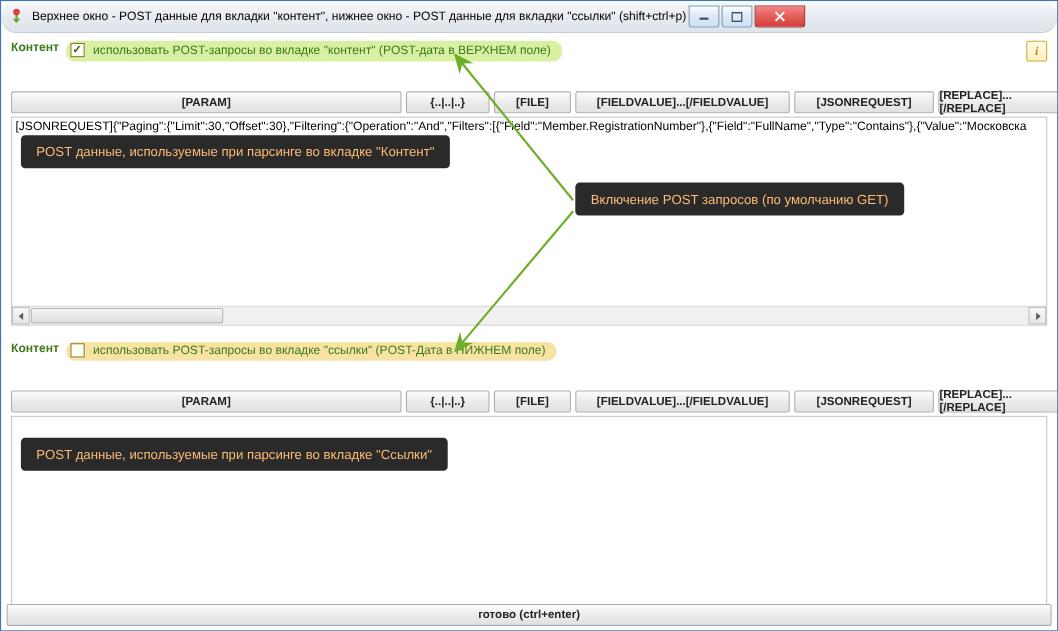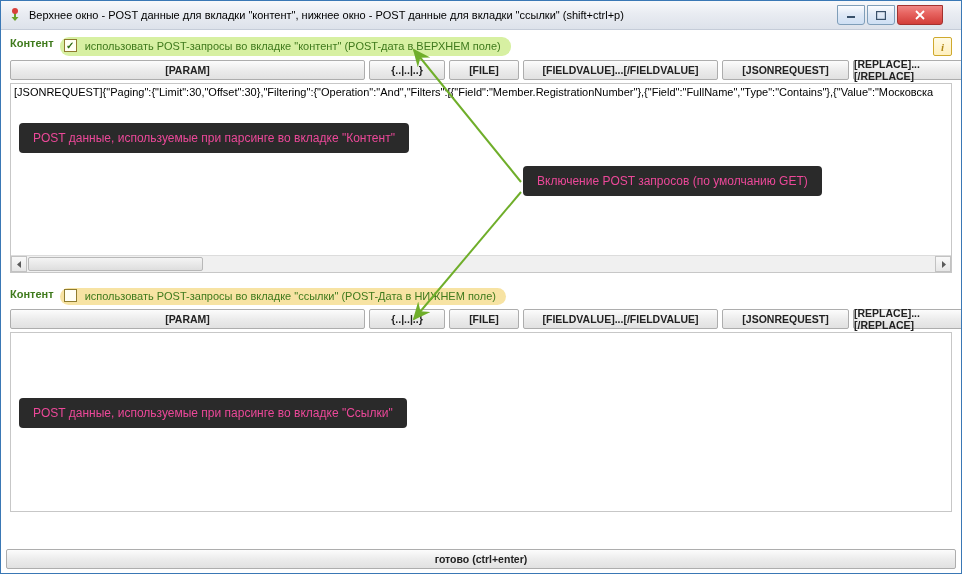--- a/index.html
+++ b/index.html
@@ -1,58 +1,58 @@
 <!DOCTYPE html>
 <html><head>
 <meta charset="utf-8">
 <style>
   html,body{margin:0;padding:0;font-family:"Segoe UI",Tahoma,Arial,sans-serif;font-size:11px;color:#222;background:#fff;}
   .window{width:962px;height:574px;border:1px solid #3a78b5;box-sizing:border-box;background:#fff;overflow:hidden;position:relative;}
   
-  .titlebar{height:28px;background:linear-gradient(#f8f9fb,#e9ecf2 45%,#dde2ea);border-bottom:1px solid #c5ccd8;display:flex;align-items:center;justify-content:space-between;padding:0 16px 0 6px;}
+  .titlebar{height:28px;background:linear-gradient(#f8f9fb,#e9ecf2 45%,#dde2ea);border-bottom:1px solid #c5ccd8;display:flex;align-items:center;justify-content:flex-start;padding:0 16px 0 6px;border-radius:14px;}
   .title-left{display:flex;align-items:center;gap:6px;min-width:0;}
   .app-icon{width:16px;height:16px;flex-shrink:0;}
   .title-text{white-space:nowrap;overflow:hidden;text-overflow:ellipsis;color:#000;}
   .win-btns{display:flex;height:20px;margin-right:2px;}
   .win-btn{width:28px;height:20px;border:1px solid #7f9eb9;border-radius:0 0 3px 3px;margin-left:2px;background:linear-gradient(#fbfdff,#e0e9f6 45%,#cfe0f4);display:flex;align-items:center;justify-content:center;cursor:default;box-sizing:border-box;}
   .win-btn.close{width:46px;background:linear-gradient(#f08785,#e76460 40%,#d23d39);border-color:#a3312e;}
   .win-btn svg{display:block;}
   
   .body{position:relative;padding:4px 5px 5px 5px;box-sizing:border-box;height:calc(100% - 28px);}
   
   .panel-header{display:flex;gap:6px;padding:3px 4px 4px 4px;}
   .panel-title{font-weight:bold;color:#3f7a1c;}
   .highlight-group{display:inline-flex;align-items:center;gap:8px;padding:1px 10px 3px 4px;border-radius:9px;}
   .hl-green{background:#d7f0a2;}
   .hl-orange{background:#f7e3a3;}
   .cb{width:13px;height:13px;border:1px solid #8f7c2f;background:#fffff5;box-sizing:border-box;display:inline-flex;align-items:center;justify-content:center;}
   .cb.checked::after{content:"✓";font-size:10px;line-height:10px;color:#2a6b12;font-weight:bold;}
   .cb-label{color:#3f7a1c;}
   .info-box{width:17px;height:17px;border:1px solid #cfa92d;border-radius:2px;background:linear-gradient(#fffbe6,#fff0bf);display:flex;align-items:center;justify-content:center;margin-left:auto;color:#b18a1a;font-family:Georgia,serif;font-style:italic;font-weight:bold;font-size:11px;}
   
-  .toolbar{display:flex;gap:4px;padding:0 4px 3px 4px;}
+  .toolbar{display:flex;gap:4px;padding:0 4px 3px 4px;margin-top:23px;}
   .tbtn{flex:0 0 auto;height:20px;border:1px solid #adadad;border-radius:2px;background:linear-gradient(#fcfcfc,#ececec 50%,#e1e1e1);display:flex;align-items:center;justify-content:center;font-weight:bold;font-size:10.5px;color:#222;box-sizing:border-box;}
   .tbtn.param{flex-basis:355px;}
   .tbtn.brace{flex-basis:76px;}
   .tbtn.file{flex-basis:70px;}
   .tbtn.field{flex-basis:195px;}
   .tbtn.json{flex-basis:127px;text-align:right;}
   .tbtn.replace{flex-basis:125px;}
   
   .editor{position:relative;border:1px solid #c7c7c7;margin:0 4px;background:#fff;box-sizing:border-box;}
   .editor-top{height:190px;}
   .editor-bottom{height:180px;}
   .ed-text{position:absolute;top:2px;left:3px;right:10px;white-space:nowrap;font-family:Tahoma,Arial,sans-serif;font-size:11px;color:#000;}
   .hscroll{position:absolute;left:0;right:0;bottom:0;height:16px;background:#f0f0f0;border-top:1px solid #dcdcdc;display:flex;align-items:stretch;}
   .sc-btn{width:16px;background:linear-gradient(#f9f9f9,#e6e6e6);border:1px solid #c2c2c2;box-sizing:border-box;display:flex;align-items:center;justify-content:center;}
   .sc-btn svg{display:block;}
   .sc-track{flex:1;position:relative;}
   .sc-thumb{position:absolute;top:1px;bottom:1px;left:1px;width:175px;background:linear-gradient(#f4f4f4,#dedede);border:1px solid #b8b8b8;border-radius:2px;box-sizing:border-box;}
   
-  .badge{position:absolute;background:#2a2a2a;color:#ec4899;font-size:12px;padding:8px 14px;border-radius:4px;white-space:nowrap;}
+  .badge{position:absolute;background:#2a2a2a;color:#fdba74;font-size:12px;padding:8px 14px;border-radius:4px;white-space:nowrap;}
   
   .arrows{position:absolute;inset:0;pointer-events:none;}
   
   .footer{position:absolute;left:5px;right:5px;bottom:5px;}
   .footer .tbtn{width:100%;height:20px;font-weight:bold;}
 </style>
 </head>
 <body>
 
 <div class="window">

